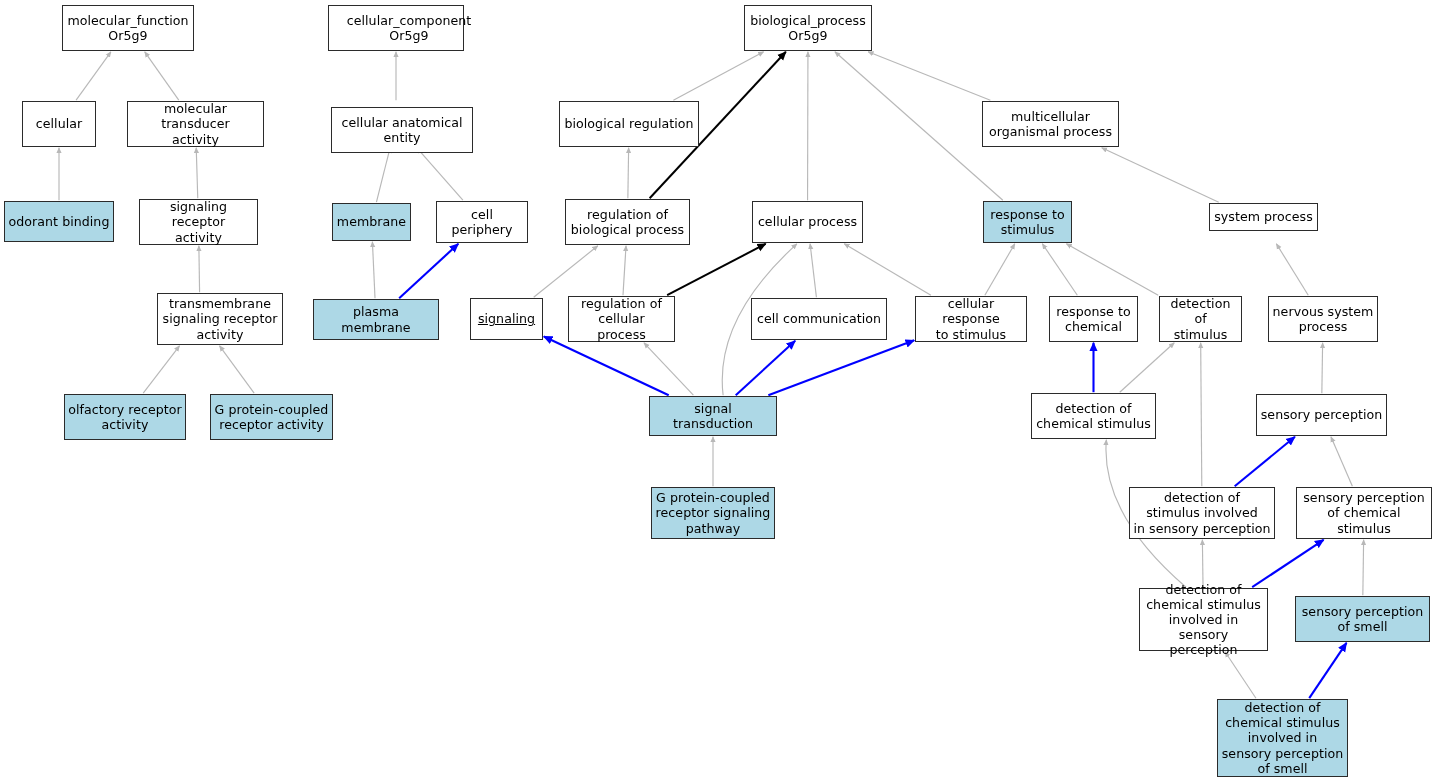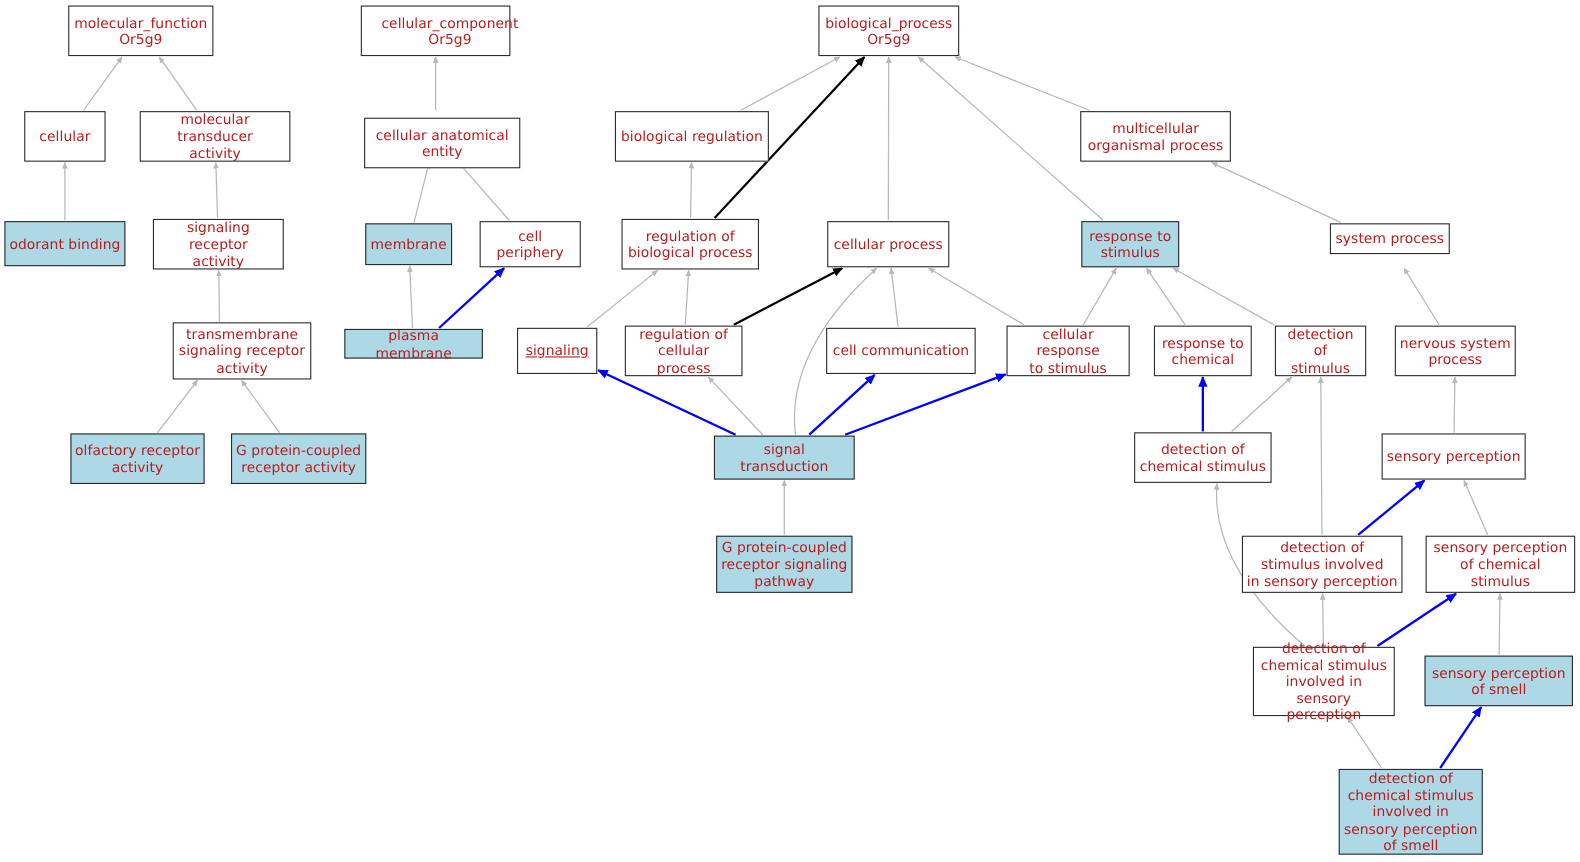--- a/index.html
+++ b/index.html
@@ -13,21 +13,21 @@
   #edges{position:absolute;left:0;top:0;width:1436px;height:784px;}
   .node{
     position:absolute;
     box-sizing:border-box;
     border:1.4px solid #2b2b2b;
     background:#ffffff;
     display:flex;align-items:center;justify-content:center;
     text-align:center;
     font-size:12.6px;
     line-height:15.2px;
-    color:#b91c1c;
+    color:#000000;
     letter-spacing:0.05px;
     white-space:pre-line;
     padding:0 3px;
     z-index:2;
   }
   .node.hl{background:#add8e6;}
 </style>
 </head>
 <body>
 
@@ -113,21 +113,21 @@
       <div class="node" style="left: 436px; top: 201px; width: 92px; height: 42px;">cell periphery</div>
       <div class="node" style="left: 565px; top: 199px; width: 125px; height: 46px;">regulation of
 biological process</div>
       <div class="node" style="left: 752px; top: 201px; width: 111px; height: 42px;">cellular process</div>
       <div class="node hl" style="left: 983px; top: 201px; width: 89px; height: 42px;">response to
 stimulus</div>
       <div class="node" style="left: 1209px; top: 203px; width: 109px; height: 28px;">system process</div>
       <div class="node" style="left: 137px; top: 293px; width: 126px; height: 52px; margin-left: 20px;">transmembrane
 signaling receptor
 activity</div>
-      <div class="node hl" style="left: 313px; top: 299px; width: 126px; height: 27px;">plasma membrane</div>
+      <div class="node hl" style="left: 313px; top: 299px; width: 126px; height: 41px;">plasma membrane</div>
       <div class="node" style="left: 470px; top: 298px; width: 73px; height: 42px; text-decoration: underline;">signaling</div>
       <div class="node" style="left: 568px; top: 296px; width: 107px; height: 46px;">regulation of
 cellular process</div>
       <div class="node" style="left: 751px; top: 298px; width: 136px; height: 42px;">cell communication</div>
       <div class="node" style="left: 915px; top: 296px; width: 112px; height: 46px;">cellular response
 to stimulus</div>
       <div class="node" style="left: 1049px; top: 296px; width: 89px; height: 46px;">response to
 chemical</div>
       <div class="node" style="left: 1159px; top: 296px; width: 83px; height: 46px;">detection of
 stimulus</div>

